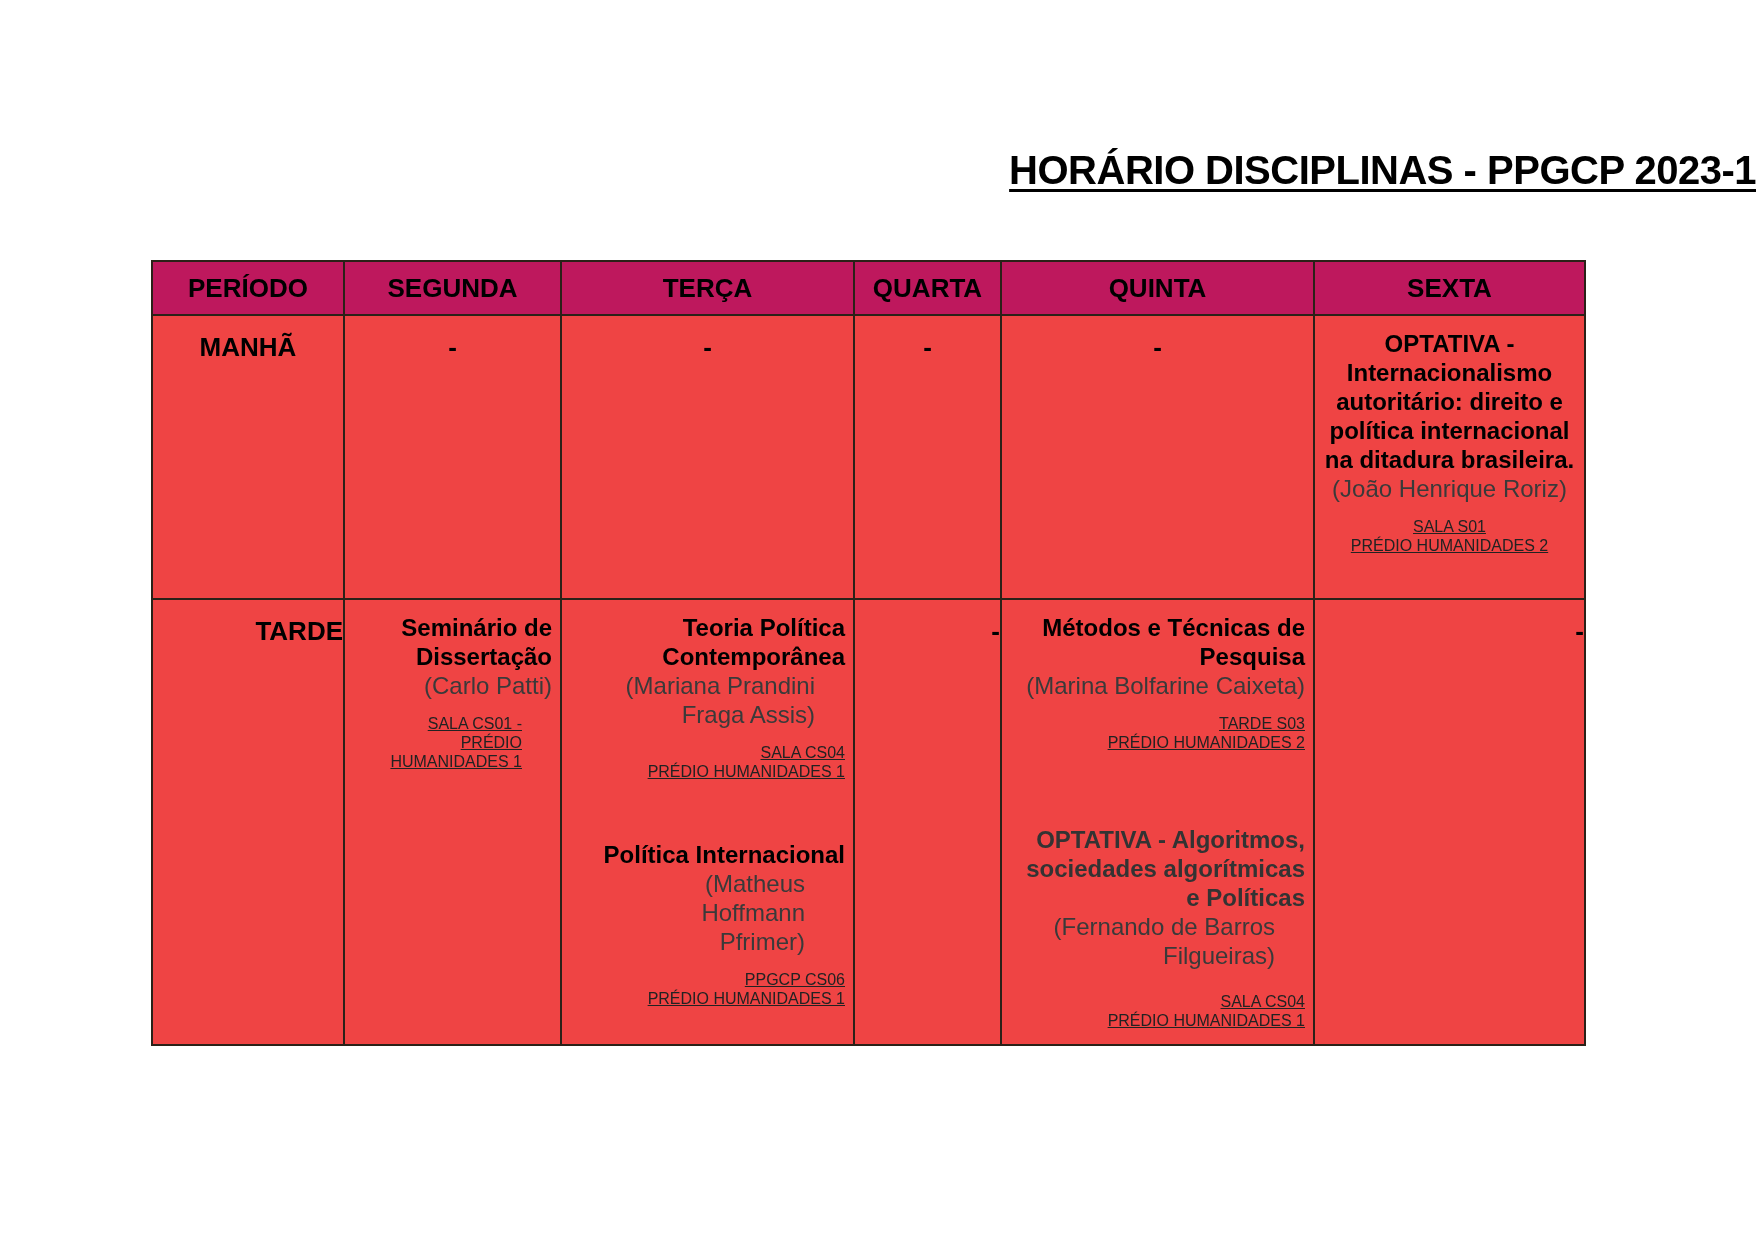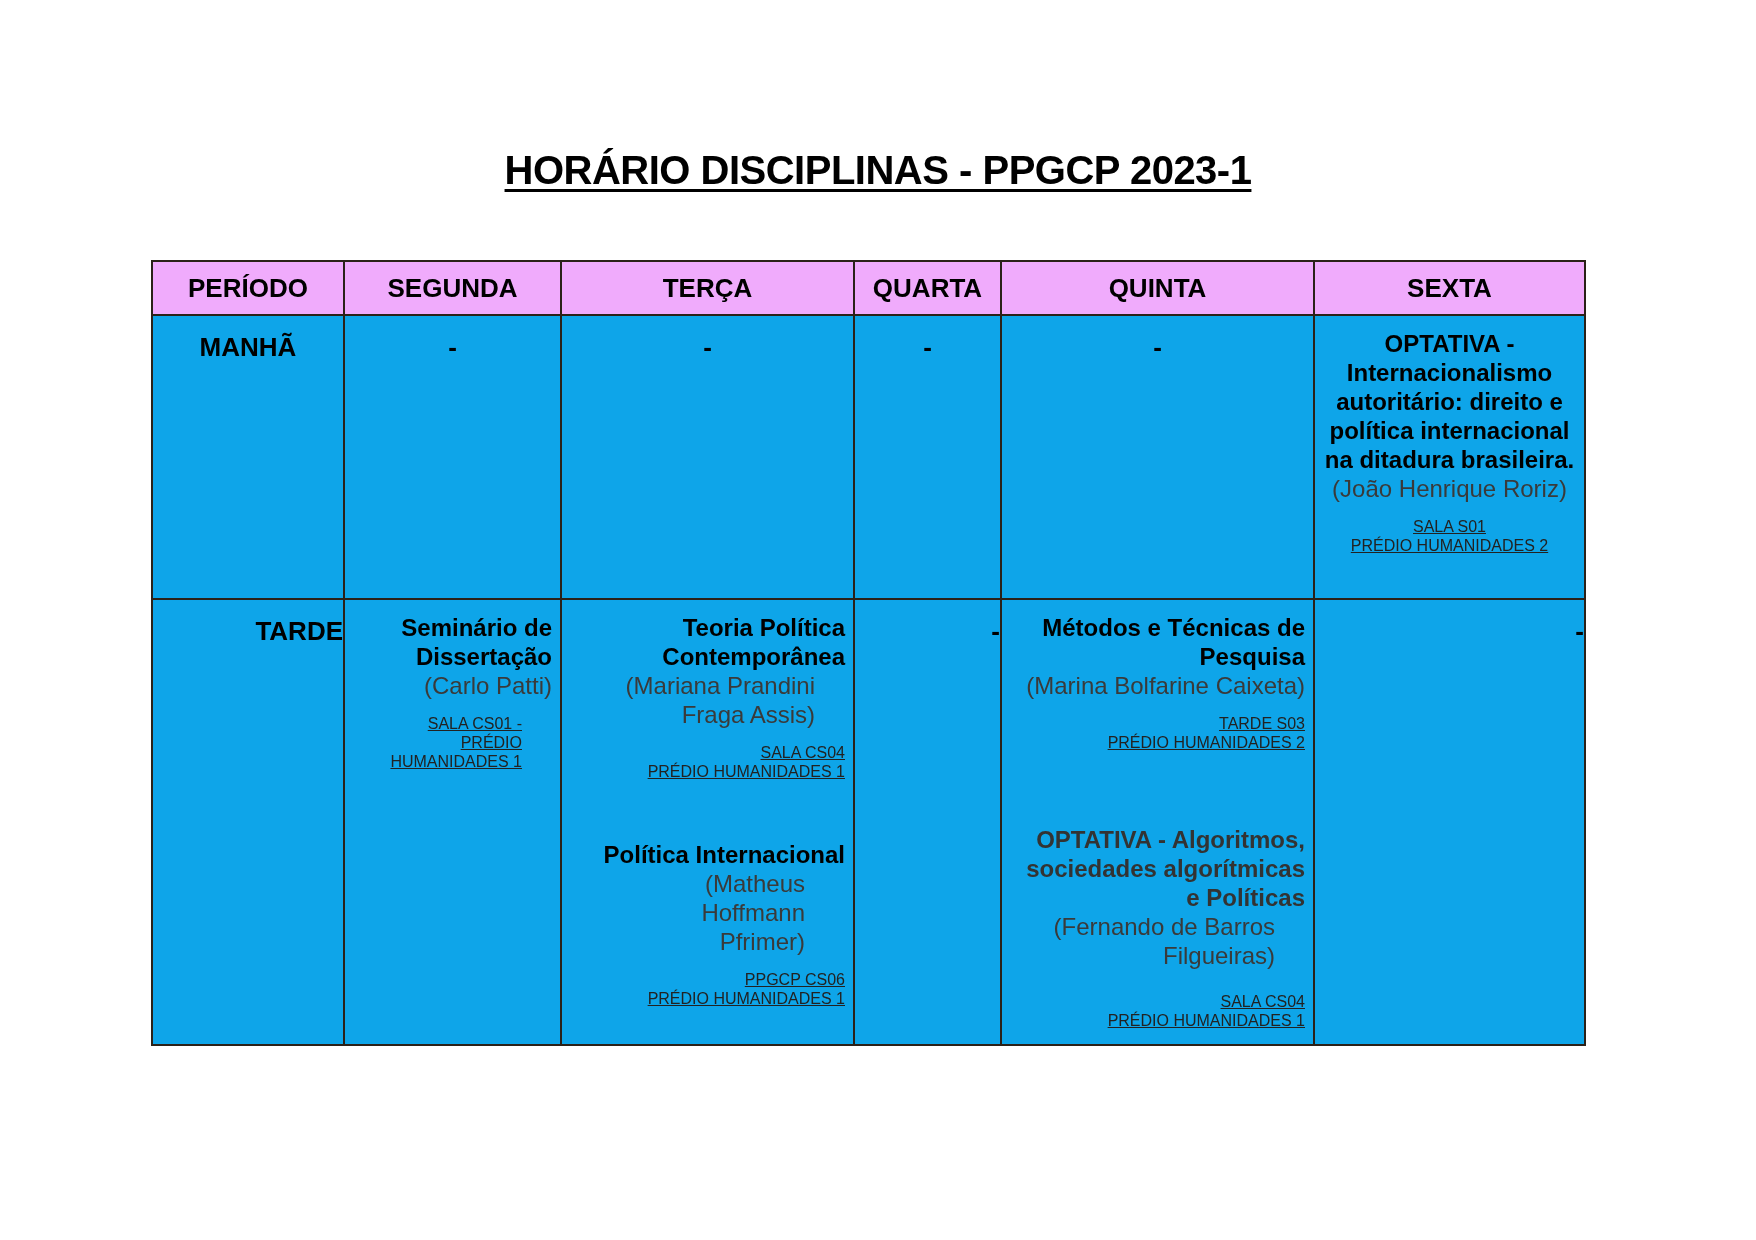--- a/index.html
+++ b/index.html
@@ -2,38 +2,38 @@
 <html><head>
 <meta charset="utf-8">
 <style>
   html, body { margin: 0; padding: 0; background: #ffffff; }
   body {
     width: 1756px; height: 1240px; position: relative; overflow: hidden;
     font-family: "Liberation Sans", sans-serif; color: #000;
   }
   .title {
     position: absolute; left: 0; right: 0; top: 148px;
-    text-align: center; font-size: 40px; font-weight: bold;
+    text-align: right; font-size: 40px; font-weight: bold;
     text-decoration: underline; text-decoration-thickness: 3px;
     text-underline-offset: 5px; letter-spacing: -0.5px;
   }
   table.schedule {
     position: absolute; left: 151px; top: 260px;
     border-collapse: collapse; table-layout: fixed;
     width: 1433px;
   }
   table.schedule th, table.schedule td {
     border: 2px solid #2b2118; vertical-align: top; text-align: center;
     padding: 0;
   }
   table.schedule th {
-    background: #f0abfc; height: 52px; vertical-align: middle;
+    background: #be185d; height: 52px; vertical-align: middle;
     font-size: 26px; font-weight: bold;
   }
-  table.schedule td { background: #0ea5e9; }
+  table.schedule td { background: #ef4444; }
   tr.row-manha td { height: 282px; }
   tr.row-tarde td { height: 444px; text-align: right; }
   .period { font-size: 26px; font-weight: bold; padding-top: 16px !important; display:block; }
   .dash { font-size: 26px; font-weight: bold; padding-top: 16px; display:block; }
   .course { font-size: 24px; font-weight: bold; line-height: 29px; color: #000; }
   .course.grey { color: #333; }
   .prof { font-size: 24px; line-height: 29px; color: #3a3a3a; }
   .room { font-size: 16px; line-height: 19px; color: #222; text-decoration: underline; margin-top: 14px; }
   .block { padding: 13px 8px 0 8px; }
   .spacer-lg { height: 46px; }

